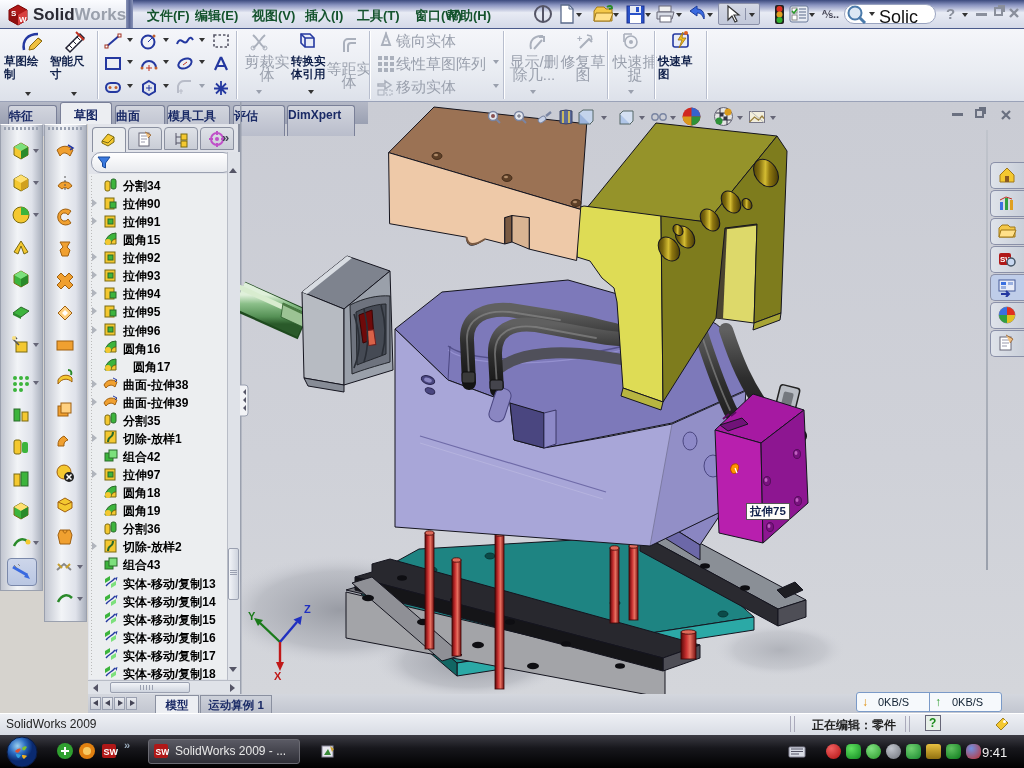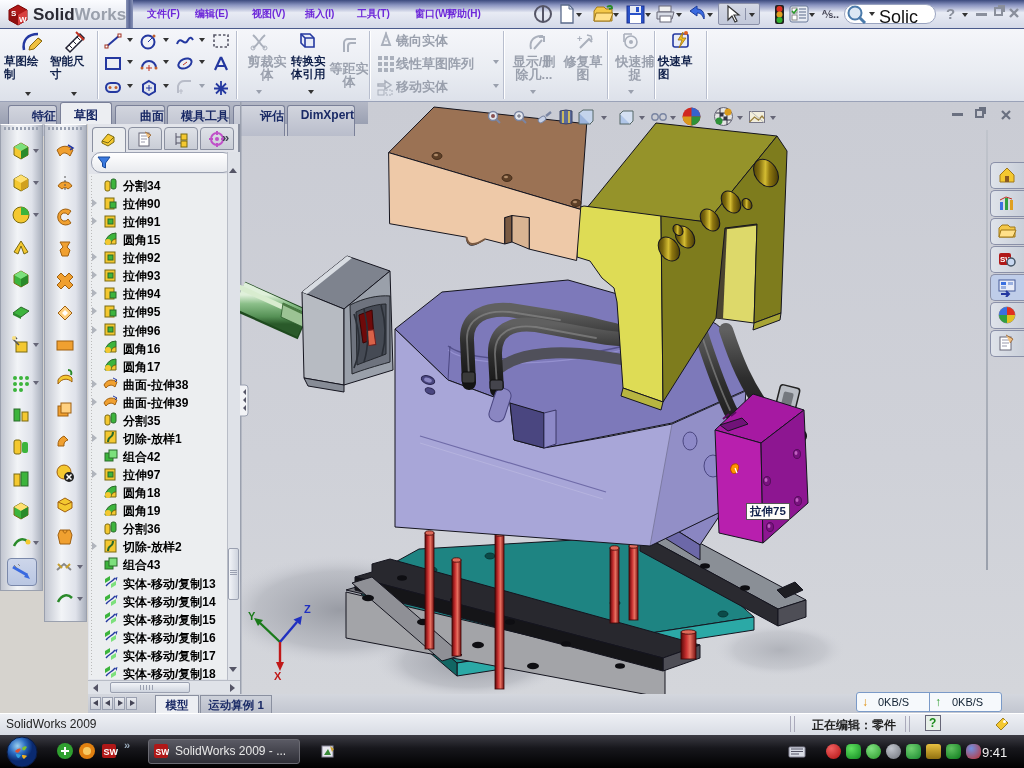--- a/index.html
+++ b/index.html
@@ -1,28 +1,28 @@
 <!DOCTYPE html>
 <html><head><meta charset="utf-8"><style>
 *{margin:0;padding:0;box-sizing:border-box}
 html,body{width:1024px;height:768px;overflow:hidden;font-family:"Liberation Sans",sans-serif}
 .abs{position:absolute}
 #root{position:relative;width:1024px;height:768px;background:#d6d3ce}
 #titlebar{left:0;top:0;width:1024px;height:29px;background:linear-gradient(#3c4a7e,#8a94c0 18%,#e8ebf4 45%,#d4d9e8);border-bottom:1px solid #4a5a8a}
 #logoarea{left:0;top:0;width:126px;height:28px;background:linear-gradient(#fbfcff,#e8ebf2 55%,#d4d8e4)}
 #vsep{left:126px;top:0;width:7px;height:28px;background:linear-gradient(90deg,#8a94b8,#5a6694,#8a94b8)}
-.menu{top:7px;font-size:10px;font-weight:bold;color:#6d28d9;letter-spacing:0px}
+.menu{top:7px;font-size:13px;font-weight:bold;color:#14532d;letter-spacing:0px}
 #toolbar2{left:0;top:29px;width:1024px;height:73px;background:linear-gradient(#f5f6fa,#e9ecf2 60%,#dde1ea);border-bottom:1px solid #9aa2b8}
 .tbtxt{font-size:11.5px;line-height:13px;color:#10204a;text-align:left;font-weight:bold}
-.tbtxtg{font-size:13px;line-height:13px;color:#9aa0ad;text-align:center;font-weight:bold}
+.tbtxtg{font-size:15px;line-height:13px;color:#9aa0ad;text-align:center;font-weight:normal}
 .dd{width:0;height:0;border-left:3px solid transparent;border-right:3px solid transparent;border-top:4px solid #333}
 .ddg{width:0;height:0;border-left:3px solid transparent;border-right:3px solid transparent;border-top:4px solid #9aa0ad}
 .tsep{top:31px;width:1px;height:68px;background:#b8bece;box-shadow:1px 0 0 #fff}
 #tabband{left:0;top:102px;width:368px;height:22px;background:linear-gradient(#b4b8c6,#9aa0b2)}
-.tab{top:105px;height:31px;background:linear-gradient(#d2d5de,#b9bdcb);border:1px solid #7a8098;border-bottom:none;border-radius:3px 3px 0 0;font-size:12px;font-weight:bold;color:#1a2a66;text-align:right;padding-top:2px}
+.tab{top:105px;height:31px;background:linear-gradient(#d2d5de,#b9bdcb);border:1px solid #7a8098;border-bottom:none;border-radius:3px 3px 0 0;font-size:12px;font-weight:bold;color:#1a2a66;text-align:left;padding-top:2px}
 .tabact{top:102px;height:22px;background:#eceef2;border:1px solid #7a8098;border-bottom:none;border-radius:3px 3px 0 0;font-size:12px;font-weight:bold;color:#1a2a66;text-align:center;padding-top:4px}
 #viewport{left:240px;top:102px;width:784px;height:592px;background:linear-gradient(#caccd4,#cfd1d8 60%,#d4d6db)}
 .lcol{top:124px;width:43px;background:linear-gradient(90deg,#c2c6d0,#f2f4f7 40%,#dfe2ea 75%,#aab0bd);border:1px solid #9aa0ae;border-top:1px solid #fff}
 #fmpanel{left:88px;top:124px;width:152px;height:570px;background:#e2e4ea;border-right:2px solid #8a90a0}
 #fmtree{left:89px;top:174px;width:138px;height:505px;background:#eceef0}
 .trow{font-size:12px;font-weight:bold;color:#000;white-space:nowrap}
 .exp{width:0;height:0;border-top:4px solid transparent;border-bottom:4px solid transparent;border-left:5px solid #b0b4bc}
 #statusbar{left:0;top:713px;width:1024px;height:22px;background:linear-gradient(#eef0f5,#d8dce4);border-top:1px solid #fff;font-size:12px;color:#222}
 #taskbar{left:0;top:735px;width:1024px;height:33px;background:linear-gradient(#3c3c44,#17171c 40%,#000)}
 .taskbtn{top:739px;height:25px;background:linear-gradient(#4a4a52,#1e1e24);border:1px solid #6a6a72;border-radius:3px;color:#e8e8e8;font-size:12px;padding:4px 6px 8px 26px;white-space:nowrap;overflow:hidden}
@@ -496,21 +496,21 @@
       <path d="M2 13 A11 11 0 0 1 13 2 L13 8 A5 5 0 0 0 8 13 Z" fill="#3cb43c" stroke="#2a6a2a"></path>
       <path d="M8 13 A5 5 0 0 1 13 8 L13 13 Z" fill="#f4c830" stroke="#7a6a10"></path>
       <circle cx="5" cy="11" r="3" fill="#f4c830"></circle>
     </svg>
     <div class="abs trow" style="left:123px;top:341px">圆角16</div>
     <svg class="abs" style="left:103px;top:357px" width="16" height="16" viewBox="0 0 16 16">
       <path d="M2 13 A11 11 0 0 1 13 2 L13 8 A5 5 0 0 0 8 13 Z" fill="#3cb43c" stroke="#2a6a2a"></path>
       <path d="M8 13 A5 5 0 0 1 13 8 L13 13 Z" fill="#f4c830" stroke="#7a6a10"></path>
       <circle cx="5" cy="11" r="3" fill="#f4c830"></circle>
     </svg>
-    <div class="abs trow" style="left:123px;top:359px">圆角17</div>
+    <div class="abs trow" style="left:133px;top:359px">圆角17</div>
     <div class="abs exp" style="left:92px;top:380px"></div>
     <svg class="abs" style="left:103px;top:375px" width="16" height="16" viewBox="0 0 16 16">
       <path d="M1 10 C4 4 10 4 14 7 L12 12 C9 9 5 10 3 13 Z" fill="#f0a030" stroke="#a06010"></path>
       <path d="M10 3 l4 2 -2 2" fill="none" stroke="#2438a0"></path>
     </svg>
     <div class="abs trow" style="left:123px;top:377px">曲面-拉伸38</div>
     <div class="abs exp" style="left:92px;top:398px"></div>
     <svg class="abs" style="left:103px;top:393px" width="16" height="16" viewBox="0 0 16 16">
       <path d="M1 10 C4 4 10 4 14 7 L12 12 C9 9 5 10 3 13 Z" fill="#f0a030" stroke="#a06010"></path>
       <path d="M10 3 l4 2 -2 2" fill="none" stroke="#2438a0"></path>

